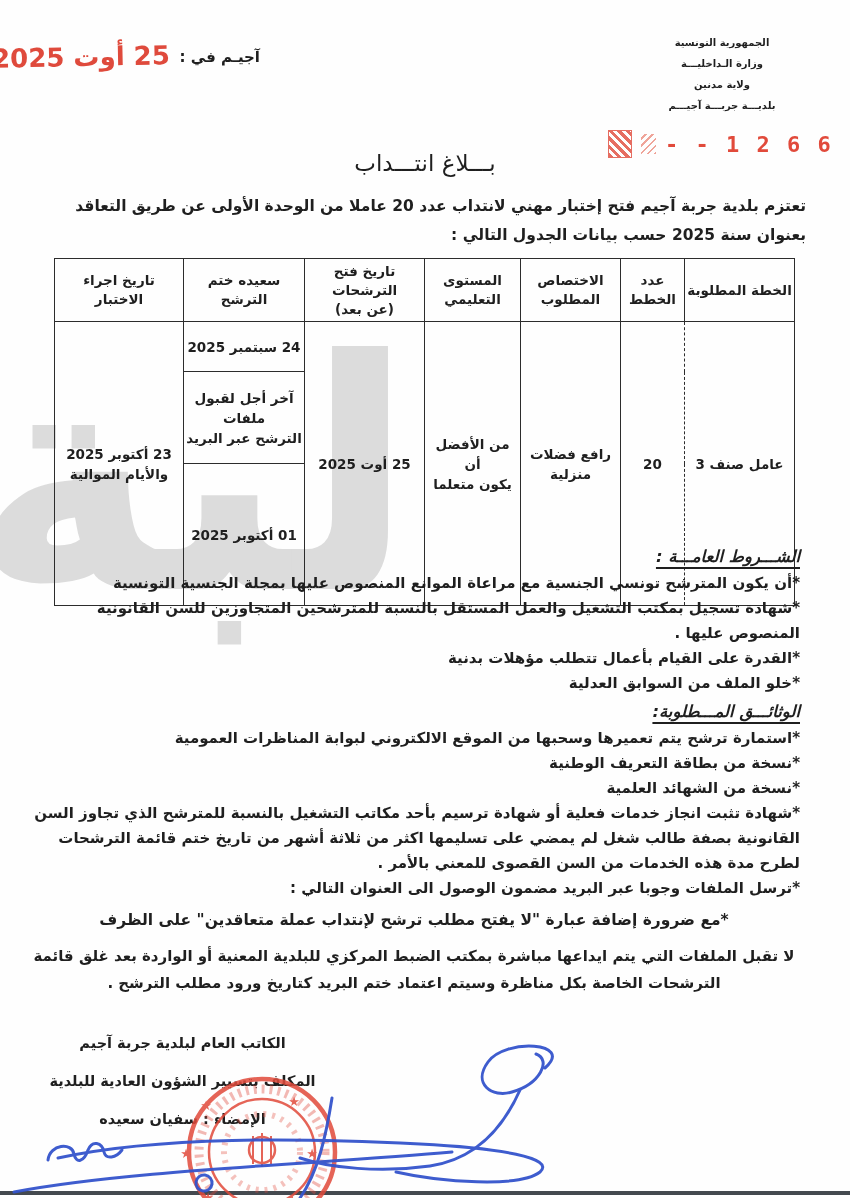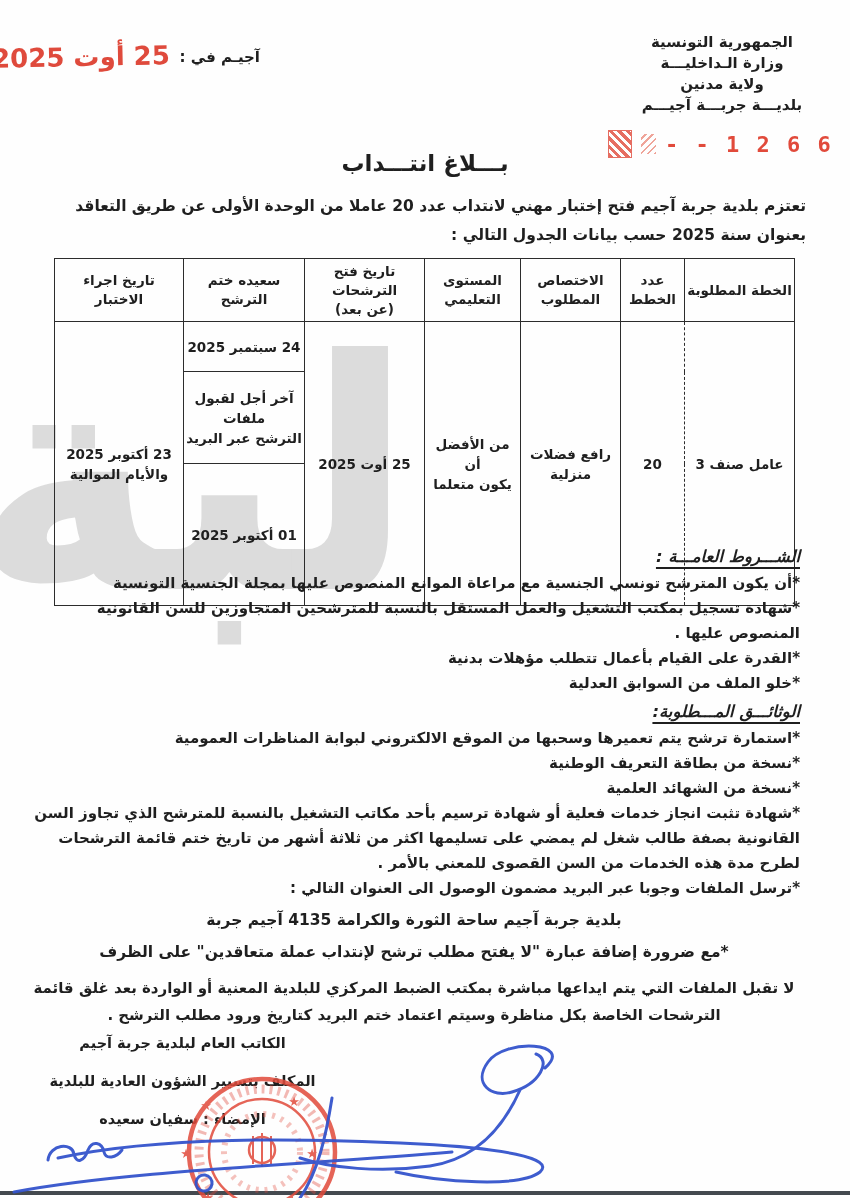--- a/index.html
+++ b/index.html
@@ -11,38 +11,38 @@
   
   .watermark{
     position:absolute;top:318px;left:-30px;z-index:0;
     font-size:320px;font-weight:bold;line-height:1;
     color:#d7d7d7;opacity:.85;letter-spacing:-6px;direction:rtl;
     user-select:none;pointer-events:none;
   }
   .layer{position:absolute;z-index:1;}
   
   .letterhead{top:32px;right:38px;width:180px;text-align:center;
-    font-size:15px;font-weight:bold;line-height:21px;}
+    font-size:10px;font-weight:bold;line-height:21px;}
   
   .dateline{top:42px;left:10px;width:250px;display:flex;align-items:center;gap:10px;direction:rtl;}
   .date-label{font-size:15px;font-weight:bold;white-space:nowrap;text-align:center;}
   .date-stamp{color:#df4a3c;font-size:26px;font-weight:bold;white-space:nowrap;
     transform:rotate(-1.2deg);letter-spacing:1px;}
   
   .refstamp{top:130px;left:608px;display:flex;align-items:center;gap:9px;direction:ltr;}
   .smudge{display:inline-block;}
   .s1{width:22px;height:26px;border:1.5px solid #e14a3b;opacity:.8;
     background:repeating-linear-gradient(45deg,#e14a3b 0 3px,transparent 3px 6px);}
   .s2{width:15px;height:20px;opacity:.65;
     background:repeating-linear-gradient(-45deg,#e77463 0 2px,transparent 2px 5px);}
   .refnum{color:#e14a3b;font-family:"DejaVu Sans Mono",monospace;
     font-size:22px;font-weight:bold;letter-spacing:2px;white-space:nowrap;}
   
   .title{top:150px;left:0;right:0;margin:0;text-align:center;
-    font-size:23px;font-weight:bold;}
+    font-size:23px;font-weight:normal;}
   
   .intro{top:192px;right:44px;left:44px;margin:0;font-size:15.5px;
     font-weight:bold;line-height:29px;text-align:right;}
   
   .grid{top:258px;right:55px;width:740px;border-collapse:collapse;
     table-layout:fixed;text-align:center;font-weight:bold;}
   .grid th,.grid td{border:1.6px solid #2c2c2c;white-space:pre-line;
     padding:2px;font-size:13.5px;vertical-align:middle;}
   .grid th{height:58px;line-height:19px;}
   .grid td{line-height:20px;}
@@ -148,21 +148,20 @@
     <div>*القدرة على القيام بأعمال تتطلب مؤهلات بدنية</div>
     <div>*خلو الملف  من السوابق العدلية</div>
 
     <span class="sec-heading docs-head">الوثائـــق المـــطلوبة:</span>
     <div>*استمارة ترشح يتم تعميرها وسحبها من الموقع الالكتروني لبوابة المناظرات العمومية</div>
     <div>*نسخة من بطاقة التعريف الوطنية</div>
     <div>*نسخة من الشهائد العلمية</div>
     <div>*شهادة تثبت انجاز خدمات فعلية أو شهادة ترسيم بأحد مكاتب التشغيل بالنسبة للمترشح الذي تجاوز السن القانونية بصفة طالب شغل لم يمضي على تسليمها اكثر من ثلاثة أشهر من تاريخ ختم قائمة الترشحات لطرح مدة هذه الخدمات من السن القصوى للمعني بالأمر .</div>
     <div>*ترسل الملفات وجوبا عبر البريد مضمون الوصول الى العنوان التالي :</div>
 
-    <div class="center-line">بلدية جربة آجيم ساحة الثورة والكرامة 4135 آجيم جربة</div>
     <div class="center-line">*مع ضرورة إضافة عبارة "لا يفتح مطلب ترشح لإنتداب عملة متعاقدين" على الظرف</div>
     <div class="note-par">لا تقبل الملفات التي يتم ايداعها مباشرة بمكتب الضبط المركزي للبلدية المعنية أو الواردة بعد غلق قائمة الترشحات الخاصة بكل مناظرة وسيتم اعتماد ختم البريد كتاريخ ورود مطلب الترشح .</div>
   </section>
 
   <div class="layer sigblock">
     <div>الكاتب العام لبلدية جربة آجيم</div>
     <div>المكلف بتسيير الشؤون العادية للبلدية</div>
     <div>الإمضاء : سفيان سعيده</div>
   </div>
 

